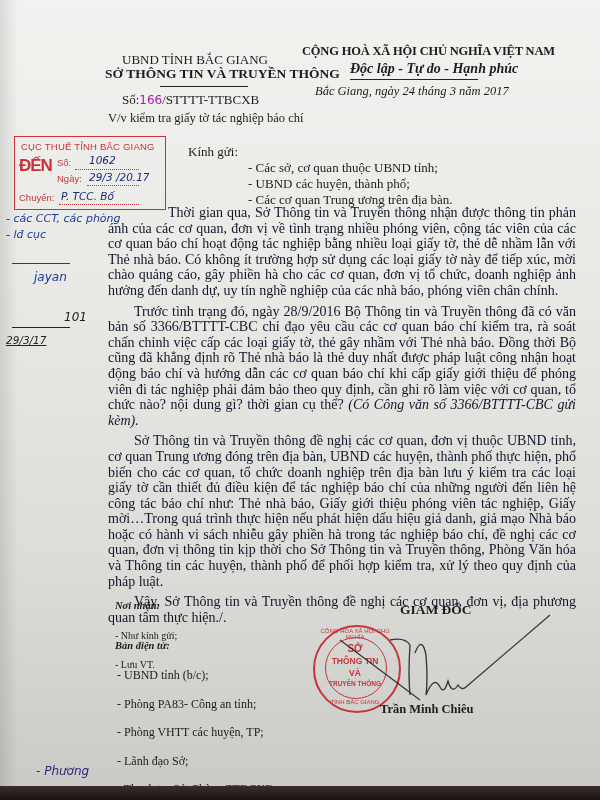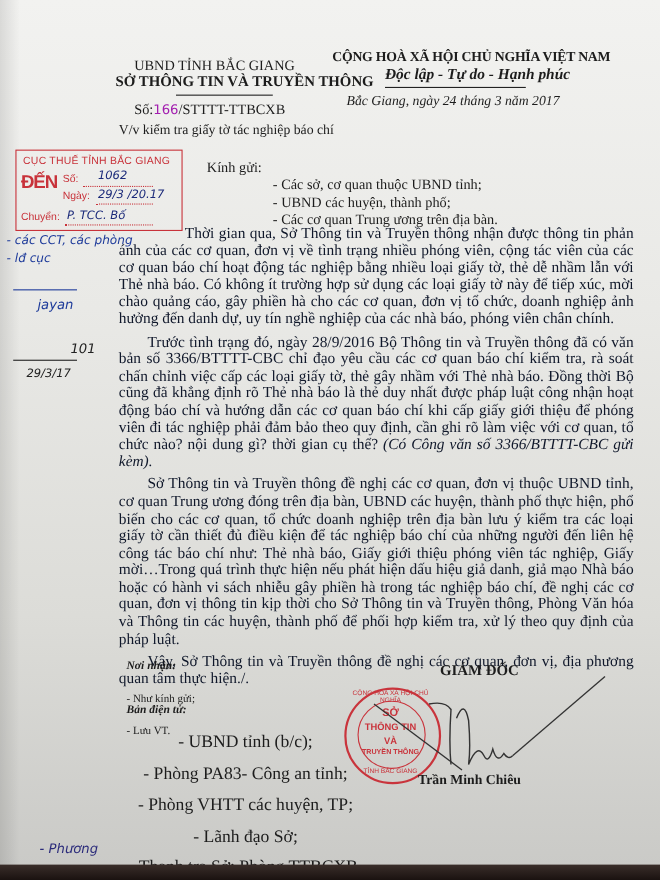--- a/index.html
+++ b/index.html
@@ -61,21 +61,21 @@
   
   .hand-note { position:absolute; font-family:"DejaVu Sans", sans-serif; font-style:italic; color:#1d3a9a; }
   .hand-line { position:absolute; height:1.3px; background:#1d3a9a; }
   .hand-black { color:#222; }
 
   
   .recipients-label { left:115px; top:600px; font-size:10.5px; font-weight:bold; font-style:italic; }
   .recipients-list { left:115px; top:614px; font-size:10px; line-height:12.5px; }
   .recipients-list div, .electronic-list div { white-space:nowrap;margin-top:16px; }
   .electronic-label { left:115px; top:640px; font-size:10.5px; font-weight:bold; font-style:italic; }
-  .electronic-list { left:117px; top:653px; font-size:16px; line-height:12.5px;text-align:center; }
+  .electronic-list { left:117px; top:653px; font-size:12px; line-height:12.5px; }
 
   .signer-title { left:400px; top:602px; font-size:13.5px; font-weight:bold; }
   .signer-name { left:380px; top:702px; font-size:12.5px; font-weight:bold; }
 
   .seal {
     position:absolute; left:313px; top:625px; width:84px; height:84px; border-radius:50%;
     border:2px solid #c9343c; color:#c9343c; font-family:"Liberation Sans", sans-serif;
   }
   .seal .inner {
     position:absolute; left:10px; top:10px; width:60px; height:60px; border-radius:50%;
@@ -132,21 +132,21 @@
   <p>Sở Thông tin và Truyền thông đề nghị các cơ quan, đơn vị thuộc UBND tỉnh, cơ quan Trung ương đóng trên địa bàn, UBND các huyện, thành phố thực hiện, phổ biến cho các cơ quan, tổ chức doanh nghiệp trên địa bàn lưu ý kiểm tra các loại giấy tờ cần thiết đủ điều kiện để tác nghiệp báo chí của những người đến liên hệ công tác báo chí như: Thẻ nhà báo, Giấy giới thiệu phóng viên tác nghiệp, Giấy mời…Trong quá trình thực hiện nếu phát hiện dấu hiệu giả danh, giả mạo Nhà báo hoặc có hành vi sách nhiễu gây phiền hà trong tác nghiệp báo chí, đề nghị các cơ quan, đơn vị thông tin kịp thời cho Sở Thông tin và Truyền thông, Phòng Văn hóa và Thông tin các huyện, thành phố để phối hợp kiểm tra, xử lý theo quy định của pháp luật.</p>
   <p>Vậy, Sở Thông tin và Truyền thông đề nghị các cơ quan, đơn vị, địa phương quan tâm thực hiện./.</p>
 </div>
 
 <div class="hand-note" style="left:6px; top:212px; font-size:11px;">- các CCT, các phòng</div>
 <div class="hand-note" style="left:6px; top:228px; font-size:11px;">- lđ cục</div>
 <div class="hand-line" style="left:12px; top:263px; width:58px;"></div>
 <div class="hand-note" style="left:34px; top:270px; font-size:12px;">jayan</div>
 <div class="hand-note hand-black" style="left:18px; top:310px; font-size:12px;margin-left:46px;">101</div>
 <div class="hand-line" style="left:12px; top:327px; width:58px; background:#222;"></div>
-<div class="hand-note hand-black" style="left:24px; top:334px; font-size:10.5px;">29/3/17</div>
+<div class="hand-note hand-black" style="left:6px; top:334px; font-size:10.5px;text-decoration:underline;">29/3/17</div>
 
 <div class="abs recipients-label">Nơi nhận:</div>
 <div class="abs recipients-list">
   <div>- Như kính gửi;</div>
   <div>- Lưu VT.</div>
 </div>
 <div class="abs electronic-label">Bản điện tử:</div>
 <div class="abs electronic-list">
   <div>- UBND tỉnh (b/c);</div>
   <div>- Phòng PA83- Công an tỉnh;</div>

